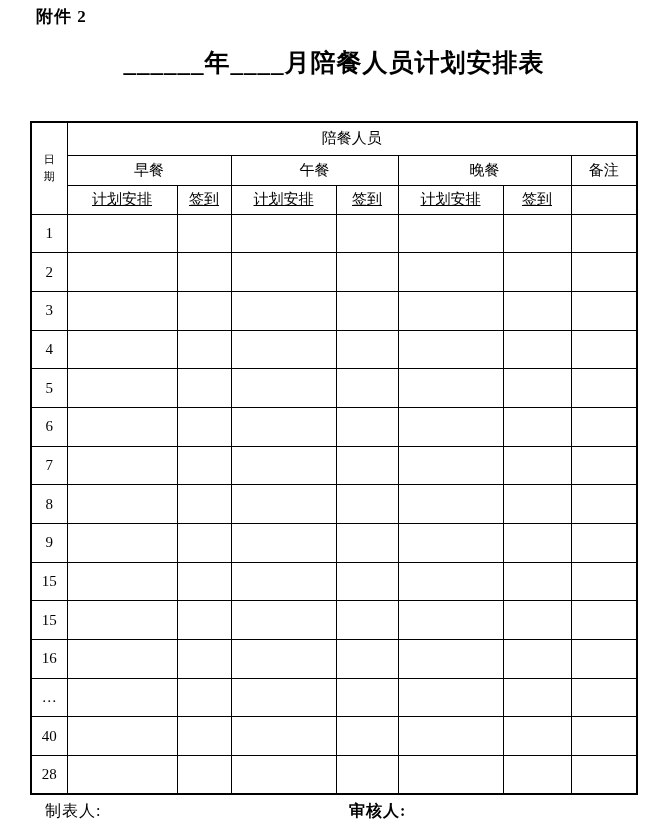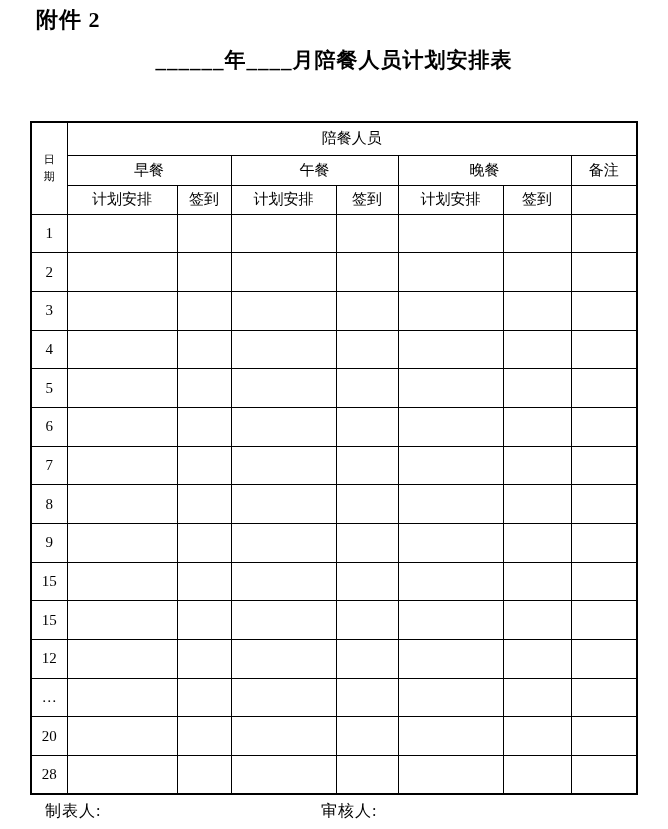--- a/index.html
+++ b/index.html
@@ -12,31 +12,31 @@
     width: 668px;
     height: 829px;
     font-family: "Liberation Serif", "DejaVu Serif", serif;
     color: #000000;
     overflow: hidden;
   }
   .attachment {
     position: absolute;
     left: 36px;
     top: 5px;
-    font-size: 22px;
+    font-size: 17px;
     font-weight: bold;
     letter-spacing: 1px;
   }
   .doc-title {
     position: absolute;
     top: 46px;
     left: 0;
     width: 100%;
     text-align: center;
-    font-size: 21px;
+    font-size: 25px;
     font-weight: bold;
     letter-spacing: 1px;
     white-space: nowrap;
   }
   table.sched {
     position: absolute;
     left: 30px;
     top: 121px;
     width: 606px;
     border-collapse: collapse;
@@ -47,37 +47,37 @@
     border: 1px solid #000000;
     text-align: center;
     vertical-align: middle;
     padding: 0;
     font-size: 15px;
     font-weight: normal;
     overflow: hidden;
   }
   thead tr.hr1 { height: 33px; }
   thead tr.hr2 { height: 30px; font-family: Liberation Serif, serif; }
-  thead tr.hr3 { height: 29px; }
+  thead tr.hr3 { height: 29px; text-decoration: underline; }
   tbody tr { height: 38.7px; }
   td.date-head span {
     display: inline-block;
     width: 1.15em;
     word-break: break-all;
     line-height: 1.6;
     font-size: 11px;
   }
   .footer-label {
     position: absolute;
     top: 801px;
     font-size: 16px;
     letter-spacing: 1px;
   }
   .footer-preparer { left: 45px; }
-  .footer-reviewer { left: 321px; }
+  .footer-reviewer { left: 349px; font-weight: bold; }
 </style>
 </head>
 <body>
 
 <div class="attachment">附件 2</div>
 
 <div class="doc-title">______年____月陪餐人员计划安排表</div>
 
 <table class="sched">
   <colgroup>
@@ -216,41 +216,41 @@
     <td>15</td>
     <td></td>
     <td></td>
     <td></td>
     <td></td>
     <td></td>
     <td></td>
     <td></td>
   </tr>
       <tr>
-    <td>12</td>
+    <td>16</td>
     <td></td>
     <td></td>
     <td></td>
     <td></td>
     <td></td>
     <td></td>
     <td></td>
   </tr>
       <tr>
     <td>…</td>
     <td></td>
     <td></td>
     <td></td>
     <td></td>
     <td></td>
     <td></td>
     <td></td>
   </tr>
       <tr>
-    <td>20</td>
+    <td>40</td>
     <td></td>
     <td></td>
     <td></td>
     <td></td>
     <td></td>
     <td></td>
     <td></td>
   </tr>
       <tr>
     <td>28</td>

